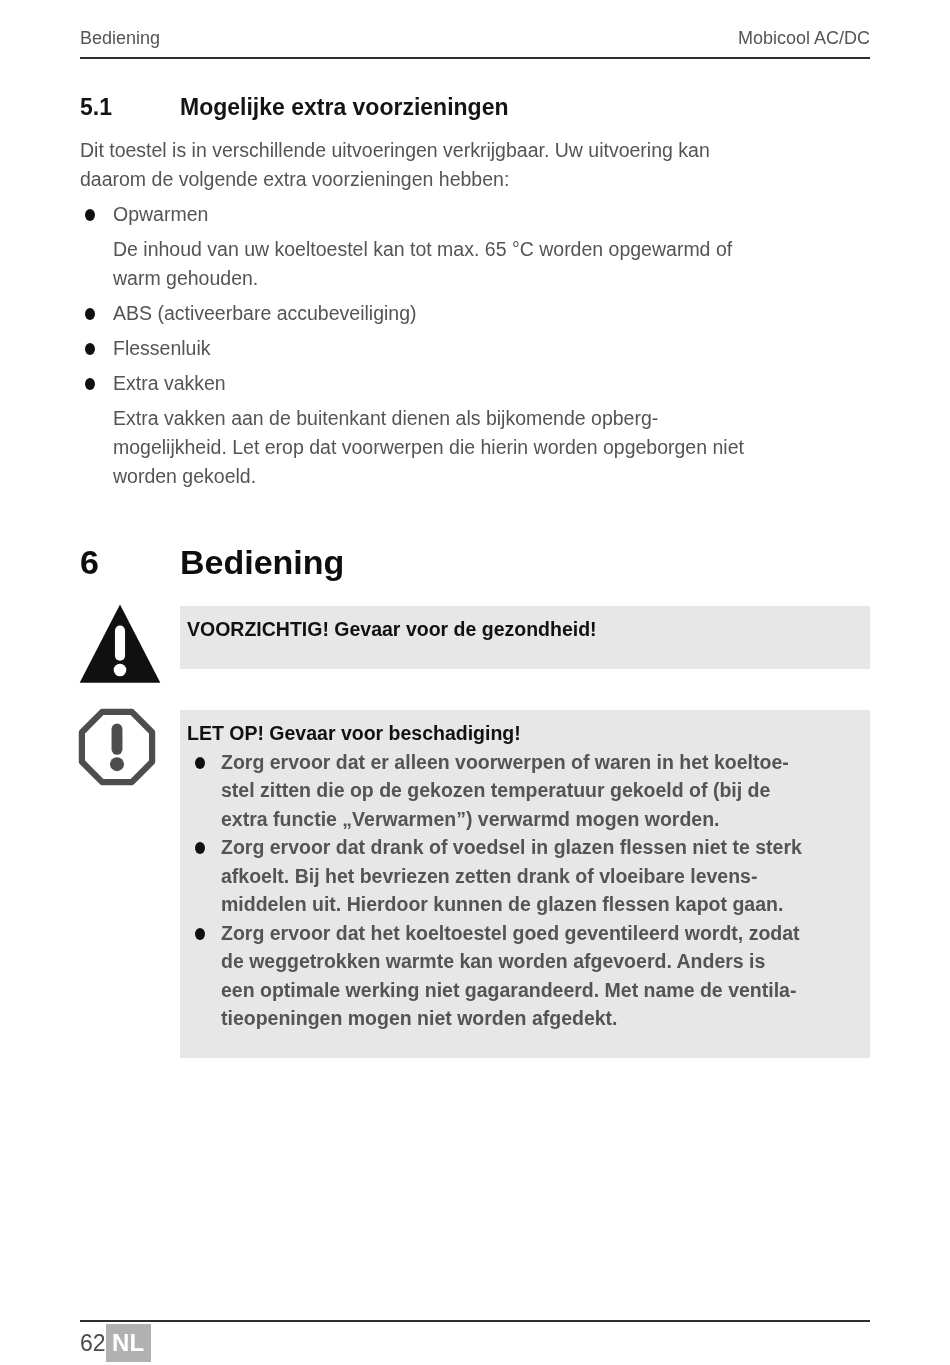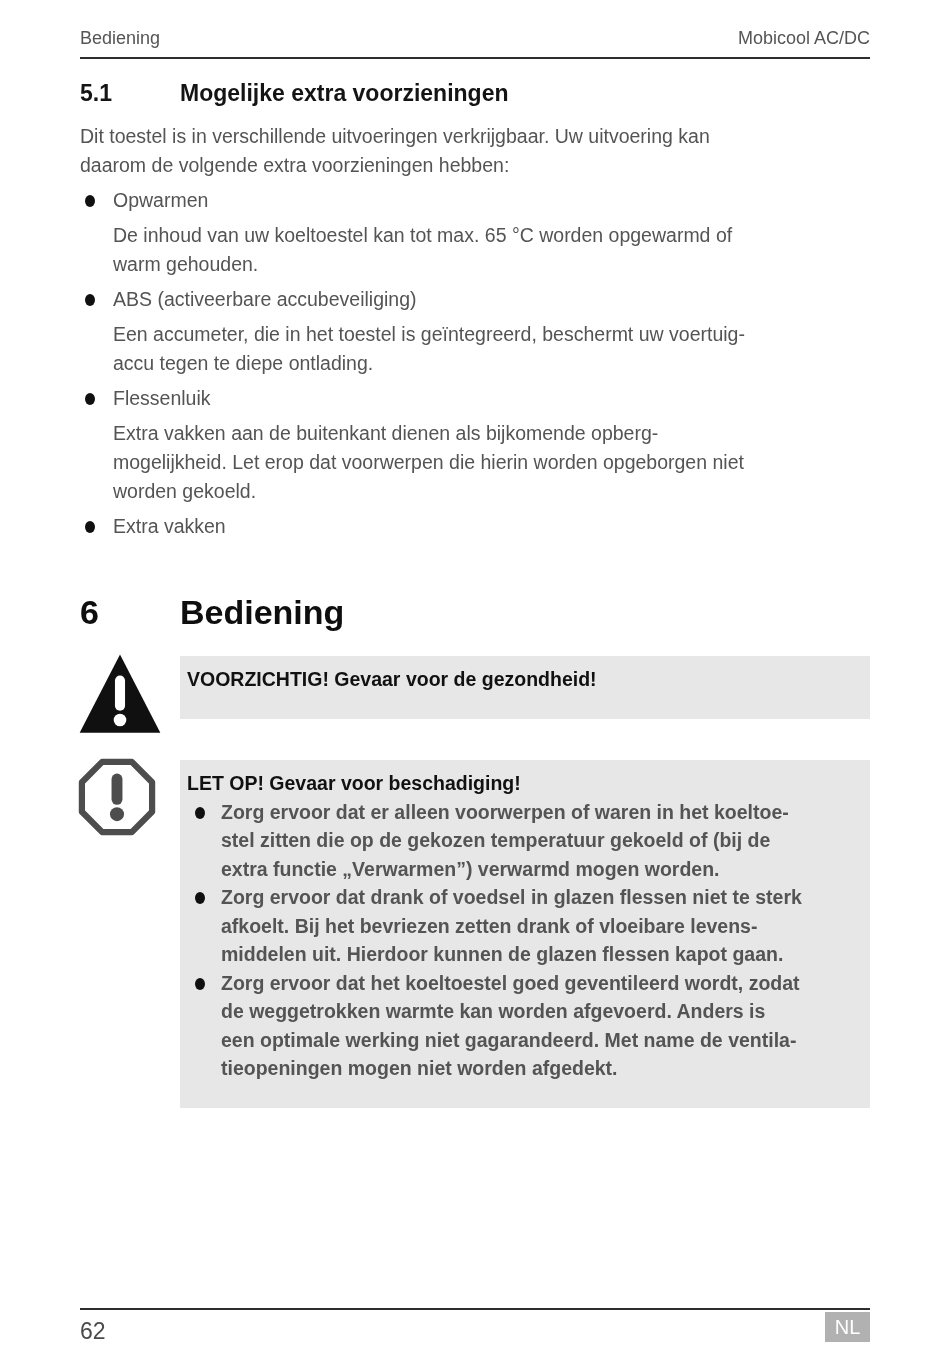--- a/index.html
+++ b/index.html
@@ -14,21 +14,21 @@
 
   
   .pageheader {
     display: flex; justify-content: space-between; align-items: flex-end;
     padding-top: 28px; padding-bottom: 8px;
     border-bottom: 2px solid #2e2e2e;
     font-size: 18px; color: #555555;
   }
 
   
-  .h-sub { display: flex; margin: 20px 0 0 0; font-size: 23px; font-weight: bold; color: #141414; line-height: 28px; align-items: center; }
+  .h-sub { display: flex; margin: 34px 0 0 0; font-size: 23px; font-weight: bold; color: #141414; line-height: 28px; align-items: center; }
   .secnum { width: 100px; flex: none; }
 
   .bodytext { font-size: 19.5px; line-height: 29px; color: #545454; }
   .prewrap { white-space: pre-line; }
 
   .intro { margin: 15px 0 0 0; }
 
   ul.features { list-style: none; margin: 0; padding: 0; }
   .feature-term {
     position: relative; padding-left: 33px; margin-top: 6px;
@@ -58,29 +58,29 @@
 
   ul.warn-bullets { list-style: none; margin: 0; padding: 0; font-weight: bold; }
   ul.warn-bullets li { position: relative; padding-left: 34px; }
   ul.warn-bullets li::before {
     content: ""; position: absolute; left: 8px; top: 9px;
     width: 10px; height: 12px; border-radius: 50%; background: #101010;
   }
 
   
   .pagefooter {
-    position: absolute; left: 80px; width: 790px; bottom: 12px; height: 43px;
+    position: absolute; left: 80px; width: 790px; bottom: 0; height: 43px;
     border-top: 2px solid #2e2e2e;
-    display: flex; justify-content: space-between;
+    display: flex; justify-content: flex-start;
   }
   .pagenum { font-size: 23px; color: #4a4a4a; margin-top: 8px; }
   .langbadge {
-    width: 45px; height: 30px; margin-top: 2px;
+    width: 45px; height: 38px; margin-top: 2px;
     background: #b1b1b1; color: #ffffff;
-    font-size: 20px; font-weight: normal;
+    font-size: 24px; font-weight: bold;
     display: flex; align-items: center; justify-content: center;
   }
 </style>
 </head>
 <body>
 
 <div class="content">
 
   <div class="pageheader">
     <span>Bediening</span>
@@ -96,31 +96,29 @@
 daarom de volgende extra voorzieningen hebben:</p>
 
   <ul class="features">
     <li>
       <div class="bodytext feature-term">Opwarmen</div>
       <div class="bodytext prewrap feature-desc">De inhoud van uw koeltoestel kan tot max. 65 °C worden opgewarmd of
 warm gehouden.</div>
     </li>
     <li>
       <div class="bodytext feature-term">ABS (activeerbare accubeveiliging)</div>
-      <div class="bodytext prewrap feature-desc">Een accumeter, die in het toestel is geïntegreerd, beschermt uw voertuig-
-accu tegen te diepe ontlading.</div>
     </li>
     <li>
       <div class="bodytext feature-term">Flessenluik</div>
     </li>
     <li>
+      <div class="bodytext feature-term">Extra vakken</div>
       <div class="bodytext prewrap feature-desc">Extra vakken aan de buitenkant dienen als bijkomende opberg-
 mogelijkheid. Let erop dat voorwerpen die hierin worden opgeborgen niet
 worden gekoeld.</div>
-      <div class="bodytext feature-term">Extra vakken</div>
     </li>
   </ul>
 
   <div class="h-main">
     <span class="secnum">6</span>
     <span>Bediening</span>
   </div>
 
   <div class="warning-row first">
     <div class="warn-icon-col">

